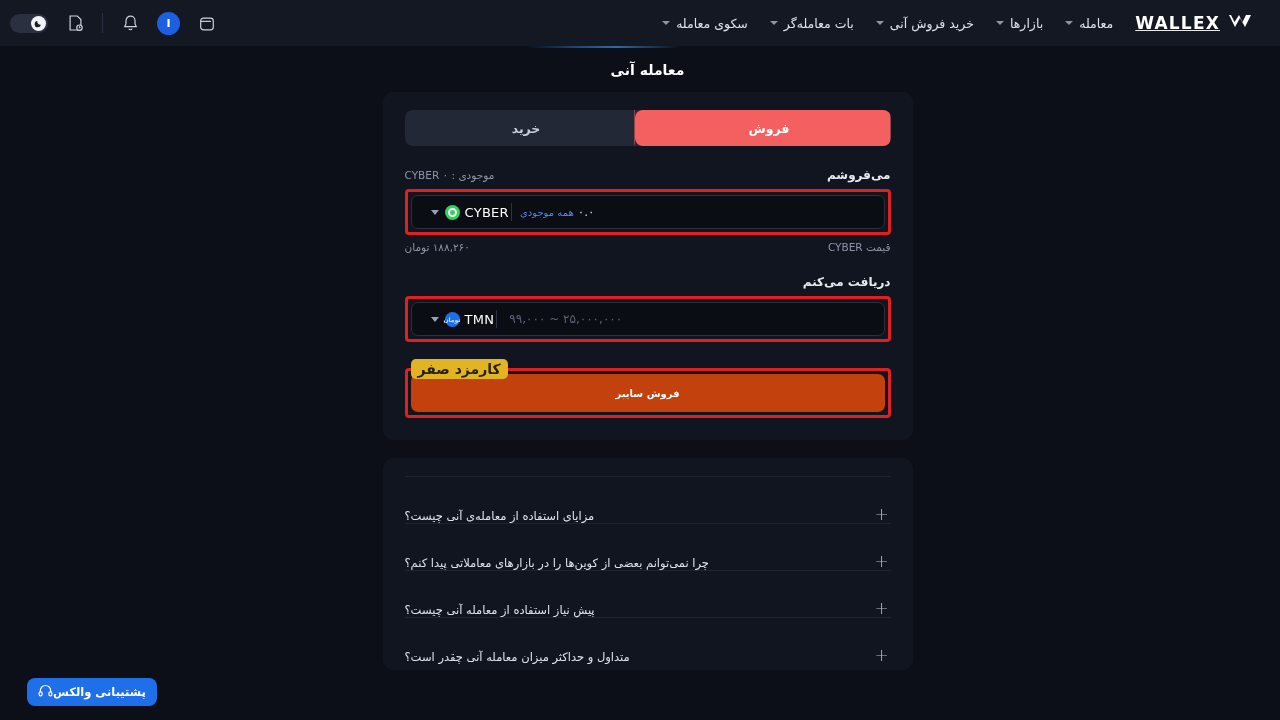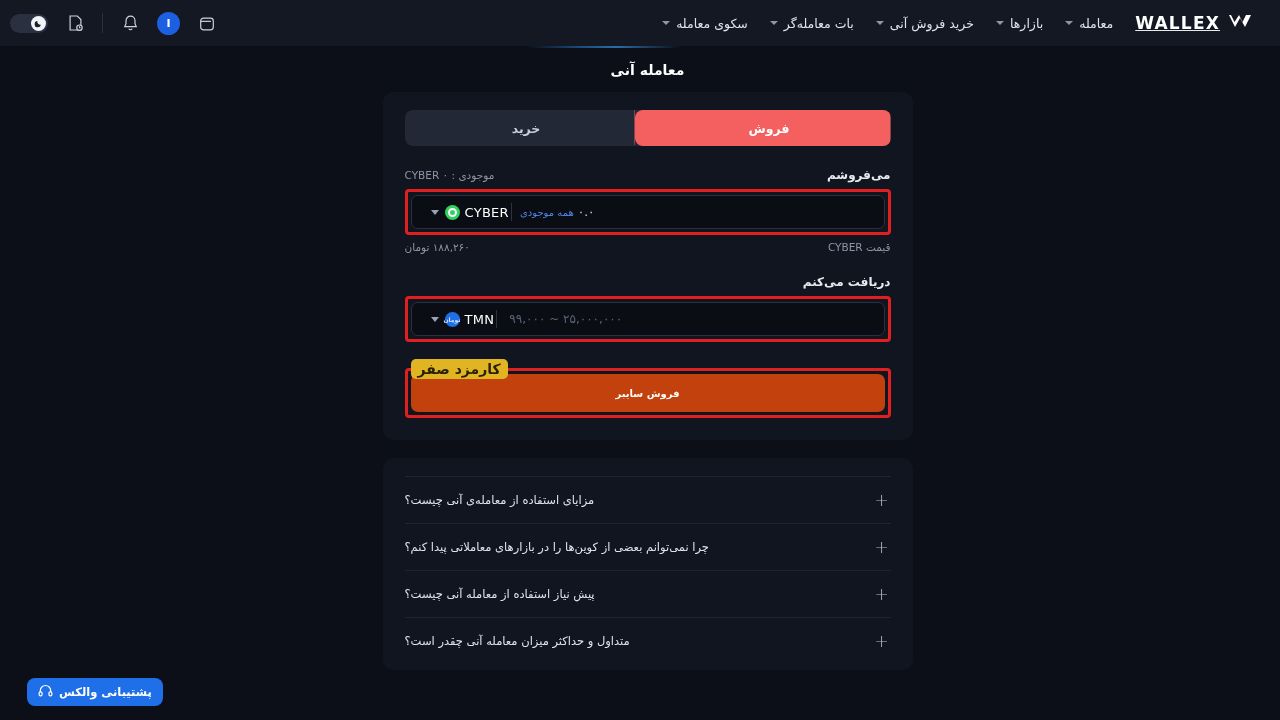--- a/index.html
+++ b/index.html
@@ -340,21 +340,21 @@
   }
   .faq-title {
     text-align: center;
     font-size: 13px;
     font-weight: bold;
     color: #ffffff;
     padding-bottom: 12px;
   }
   .faq-item {
     display: flex;
-    align-items: center;
+    align-items: flex-end;
     justify-content: space-between;
     flex-direction: row-reverse;
     height: 47px;
     border-top: 1px solid #1e2432;
     cursor: pointer;
   }
   .faq-q {
     font-size: 11.5px;
     color: #dfe3ec;
   }
@@ -370,21 +370,20 @@
   
   .support {
     position: absolute;
     left: 12px;
     bottom: 14px;
     background: #1f6fe8;
     border-radius: 8px;
     height: 28px;
     display: flex;
     align-items: center;
-    gap: 6px;
     padding: 0 11px;
     flex-direction: row-reverse;
     cursor: pointer;
     z-index: 30;
   }
   .support-label {
     font-size: 11.5px;
     font-weight: bold;
     color: #ffffff;
   }

